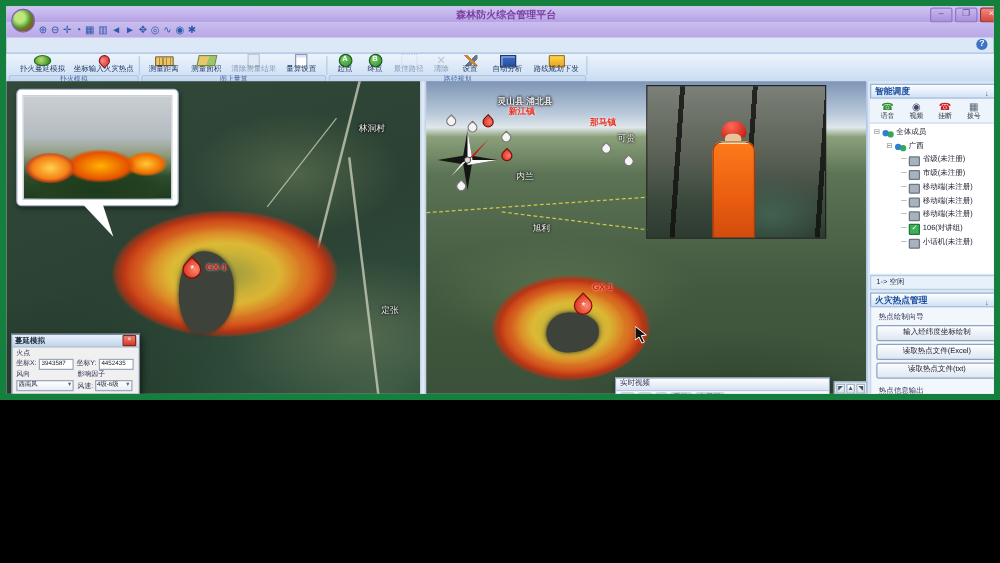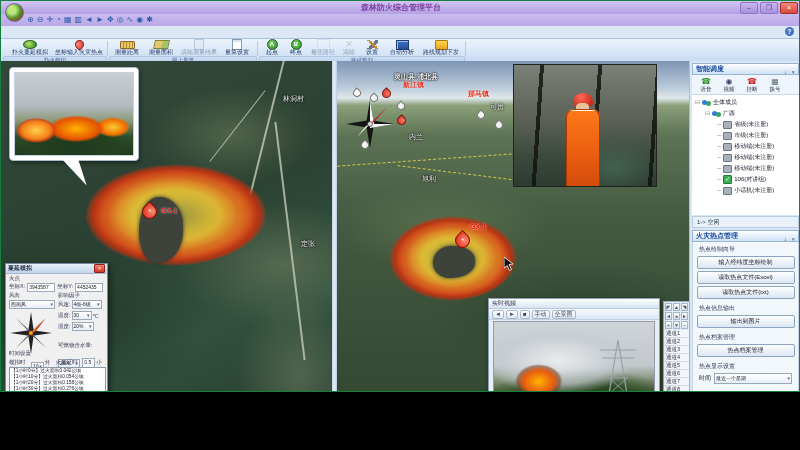--- a/index.html
+++ b/index.html
@@ -1,18 +1,18 @@
 <!DOCTYPE html>
 <html><head>
 <meta charset="utf-8">
 <style>
   html,body{margin:0;padding:0;background:#000;}
-  #app{position:relative;width:800px;height:392px;overflow:hidden;
+  #app{position:relative;width:800px;height:320px;overflow:hidden;
        font-family:"Liberation Sans","DejaVu Sans",sans-serif;
-       background:#dce8f6;border:1px solid #15803d;box-sizing:border-box;padding-left:20px;}
+       background:#dce8f6;border:5px solid #15803d;box-sizing:border-box;padding-left:20px;}
   .abs{position:absolute;}
   
   .titlebar{left:0;top:0;width:800px;height:13px;
     background:linear-gradient(#cfc2f0,#b7a4e6 60%,#a globe);
     background:linear-gradient(#d2c6f2,#b4a0e4);display:flex;align-items:center;}
   .title-text{position:absolute;left:0;right:0;text-align:center;font-size:8px;font-weight:bold;color:#7b3fa0;line-height:13px;}
   .winbtns{position:absolute;right:3px;top:1px;display:flex;gap:2px;}
   .winbtn{width:16px;height:10px;font-size:7px;line-height:9px;text-align:center;color:#fff;
     background:linear-gradient(#c8b8ec,#a890dc);border:1px solid #8f76c8;border-radius:2px;color:#5a3f8f;}
   .winbtn.close{background:linear-gradient(#f0887e,#d9473c);border-color:#a03028;color:#fff;}

